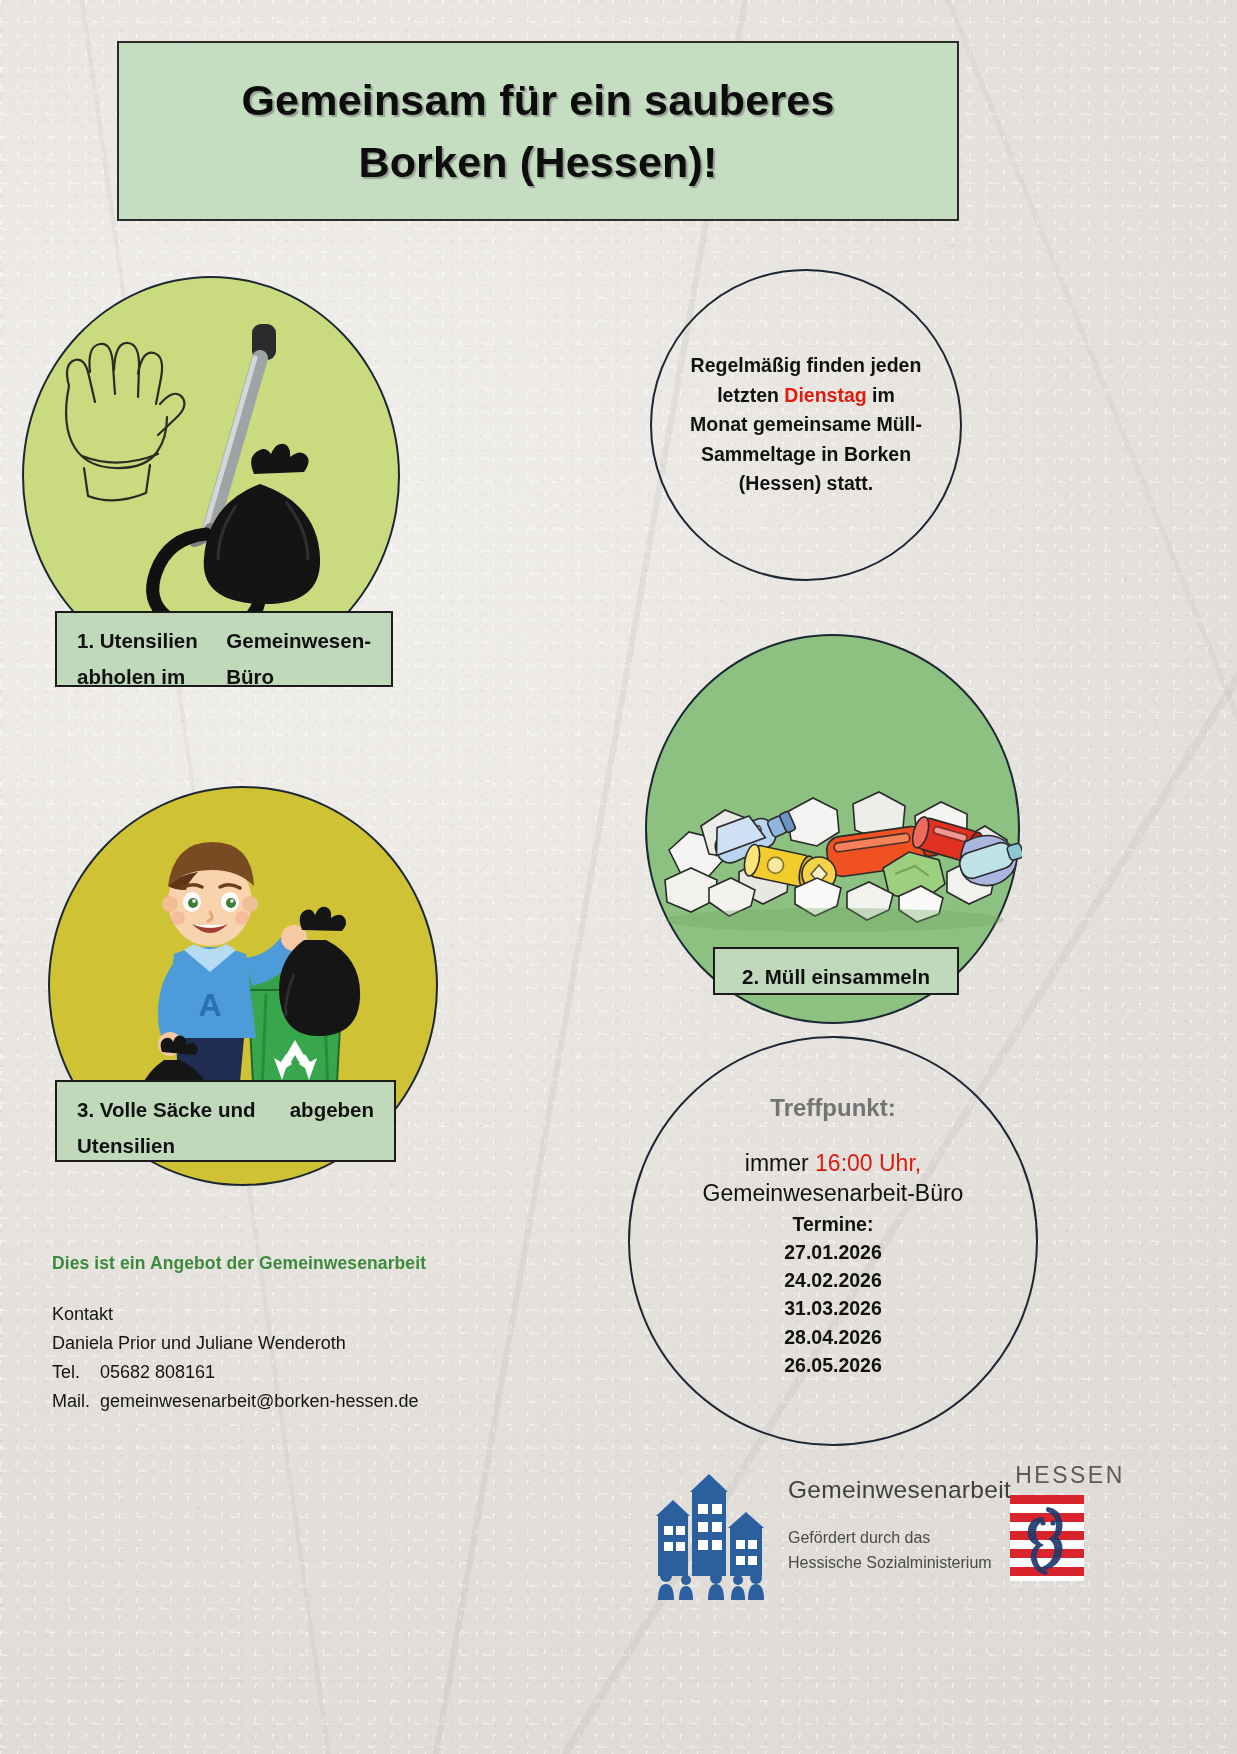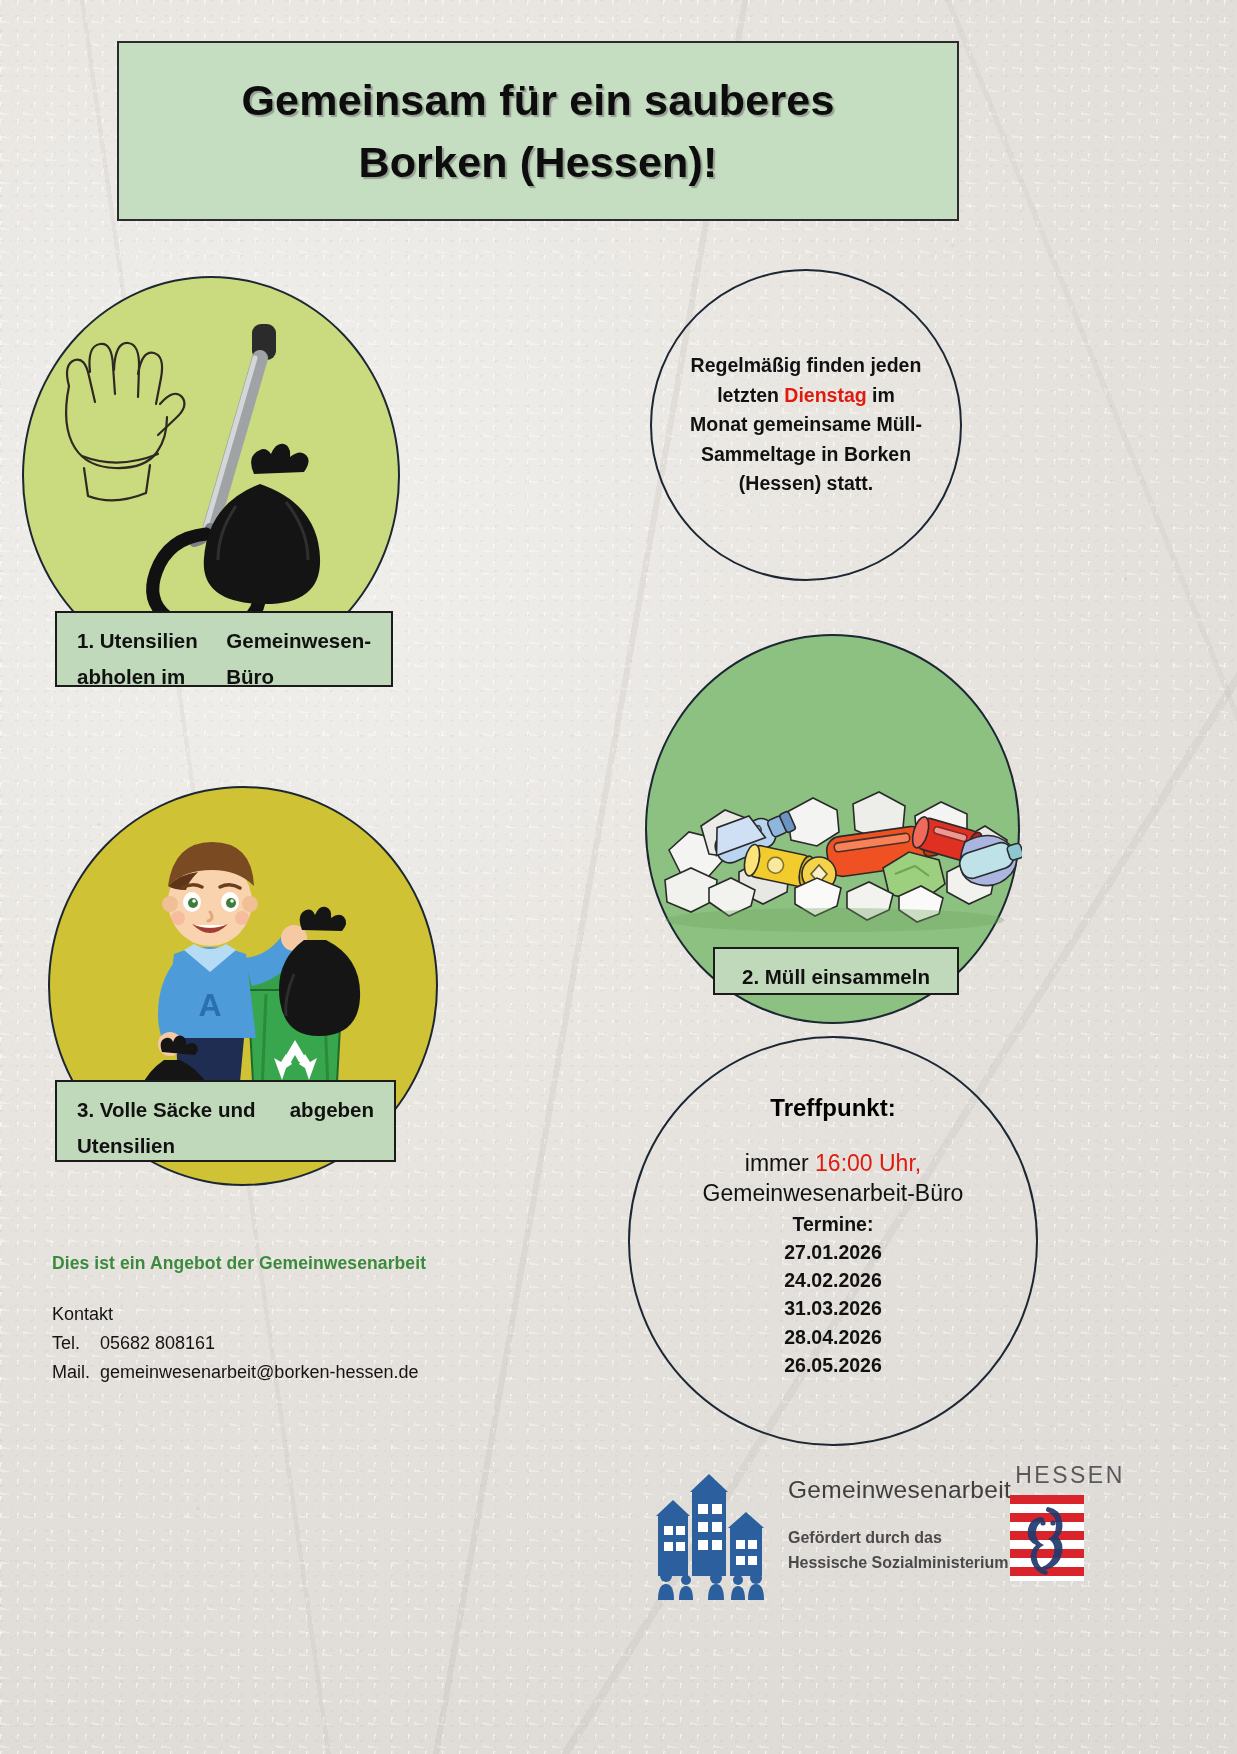--- a/index.html
+++ b/index.html
@@ -91,39 +91,39 @@
   #step1-box{left:55px;top:611px;width:338px;height:76px;}
   #step2-box{left:713px;top:947px;width:246px;height:48px;}
   #step3-box{left:55px;top:1080px;width:341px;height:82px;}
 
   
   #treff-circle{
     left:628px;top:1036px;width:410px;height:410px;
     display:flex;flex-direction:column;align-items:center;justify-content:flex-start;
     padding-top:56px;box-sizing:border-box;
   }
-  #treff-circle .t-head{font-size:24px;font-weight:700;color:#000000;margin-bottom:26px;}
+  #treff-circle .t-head{font-size:24px;font-weight:700;color:#737373;margin-bottom:26px;}
   #treff-circle .t-time{font-size:23px;color:#111;line-height:1.32;}
   #treff-circle .t-office{font-size:23px;color:#111;line-height:1.32;margin-bottom:4px;}
   #treff-circle .t-termine{font-size:19.5px;font-weight:700;color:#111;margin-bottom:2px;}
   #treff-circle .t-date{font-size:19.5px;font-weight:700;color:#111;line-height:1.45;}
 
   
   #contact{left:52px;top:1253px;width:520px;}
   #contact .offer{
     font-size:17.5px;font-weight:700;color:#3c8a3c;margin-bottom:26px;letter-spacing:.1px;
   }
   #contact .cline{font-size:18px;color:#141414;line-height:1.62;white-space:pre;}
 
   
   #footer{left:650px;top:1462px;width:560px;height:262px;}
   #gwa-logo{position:absolute;left:0;top:10px;width:120px;height:130px;}
   #gwa-text{position:absolute;left:138px;top:14px;}
   #gwa-text .big{font-size:24.5px;color:#3f3f3f;letter-spacing:.3px;}
-  #gwa-text .small{font-size:16px;color:#4a4a4a;line-height:1.45;margin-top:22px;font-weight:bold;}
+  #gwa-text .small{font-size:16px;color:#4a4a4a;line-height:1.45;margin-top:22px;}
   #hessen{position:absolute;left:360px;top:0px;width:120px;}
   #hessen .hname{font-size:23px;color:#59595b;letter-spacing:2.5px;text-align:center;}
   #hessen-shield{margin:6px auto 0;width:74px;height:86px;}
 </style>
 </head>
 <body>
 
 <div id="bg"></div>
 
 <div class="layer" id="title-box">
@@ -337,20 +337,21 @@
   <div class="t-date">27.01.2026</div>
   <div class="t-date">24.02.2026</div>
   <div class="t-date">31.03.2026</div>
   <div class="t-date">28.04.2026</div>
   <div class="t-date">26.05.2026</div>
 </div>
 
 <div class="layer" id="contact">
   <div class="offer">Dies ist ein Angebot der Gemeinwesenarbeit</div>
   <div class="cline">Kontakt</div>
+  <div class="cline">Daniela Prior und Juliane Wenderoth</div>
   <div class="cline">Tel.    05682 808161</div>
   <div class="cline">Mail.  gemeinwesenarbeit@borken-hessen.de</div>
 </div>
 
 <div class="layer" id="footer">
 
   <svg id="gwa-logo" viewBox="0 0 120 130">
     <g fill="#2c5f9e">
 
       <path d="M8 44 h30 v60 h-30 z"></path>

